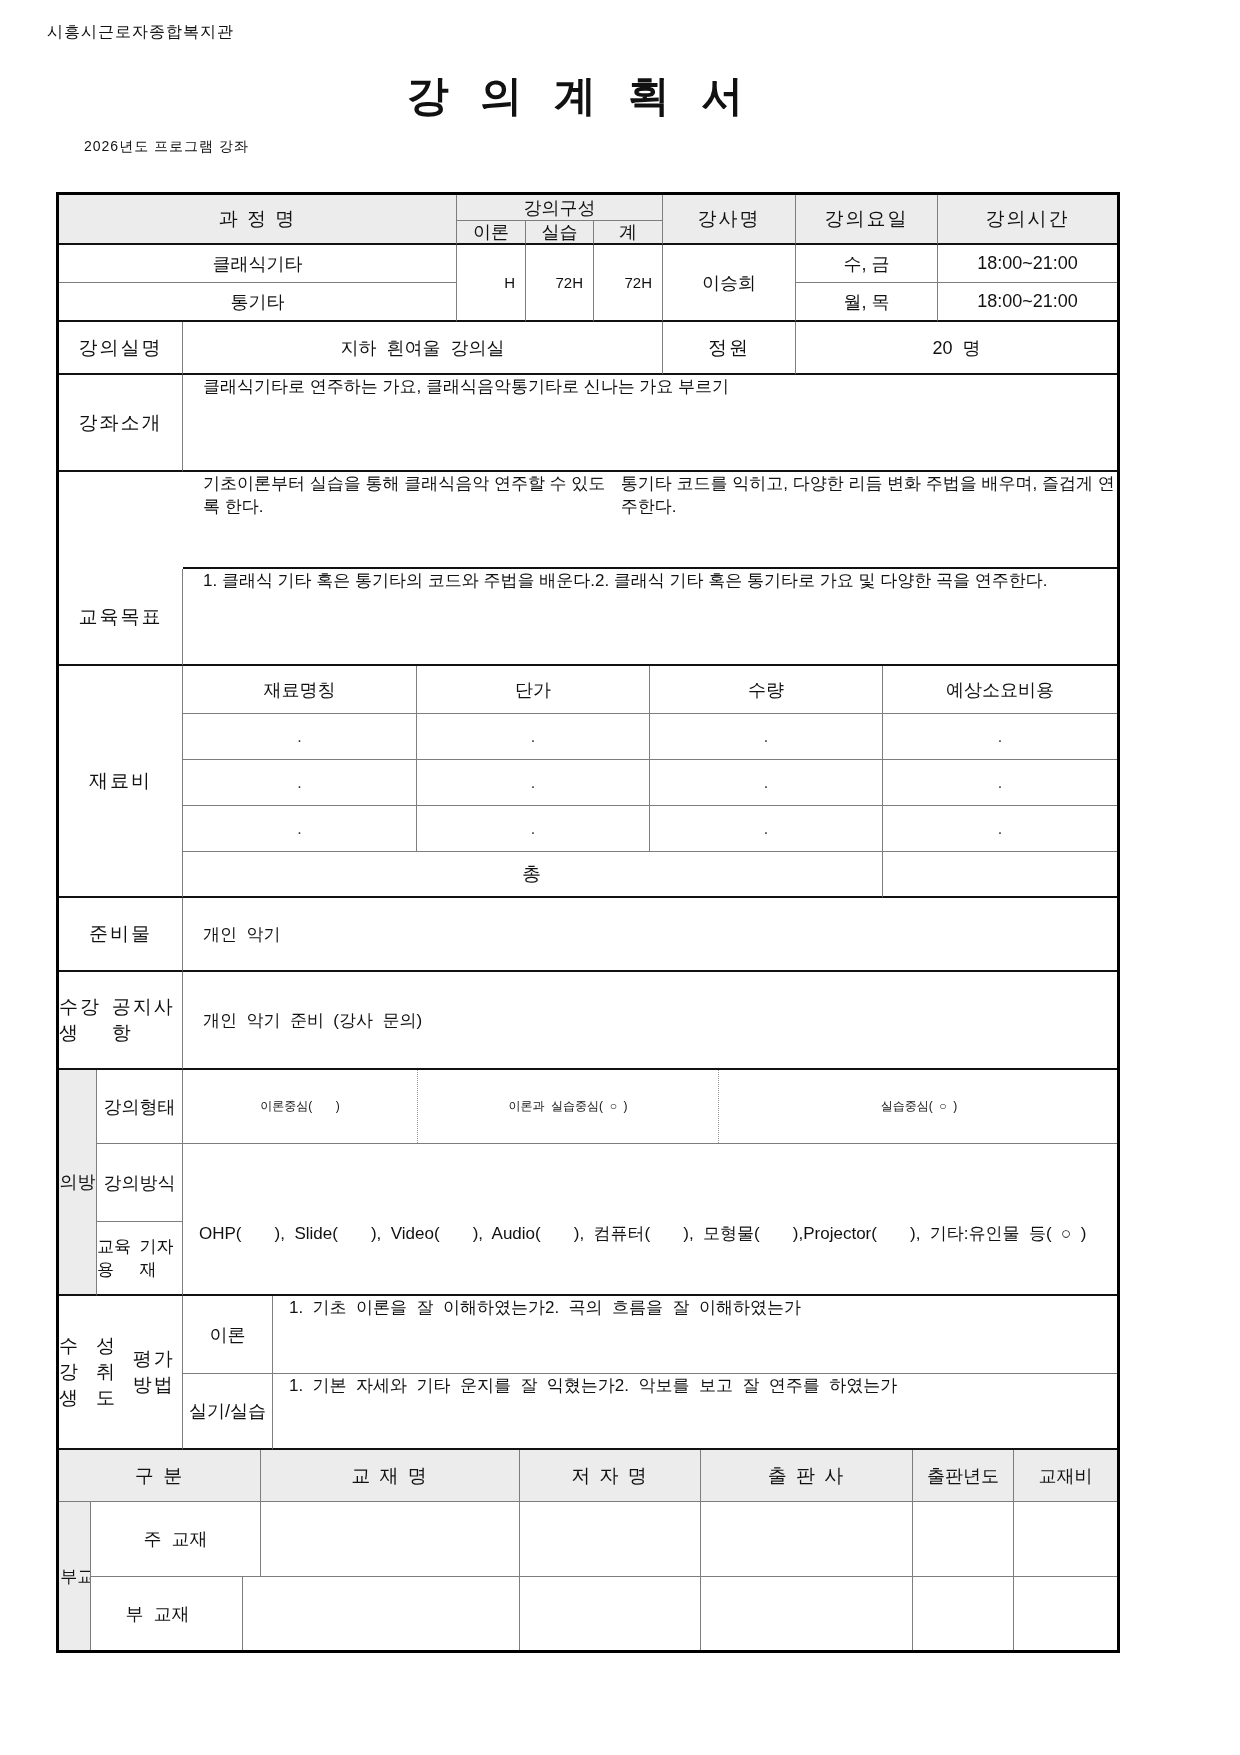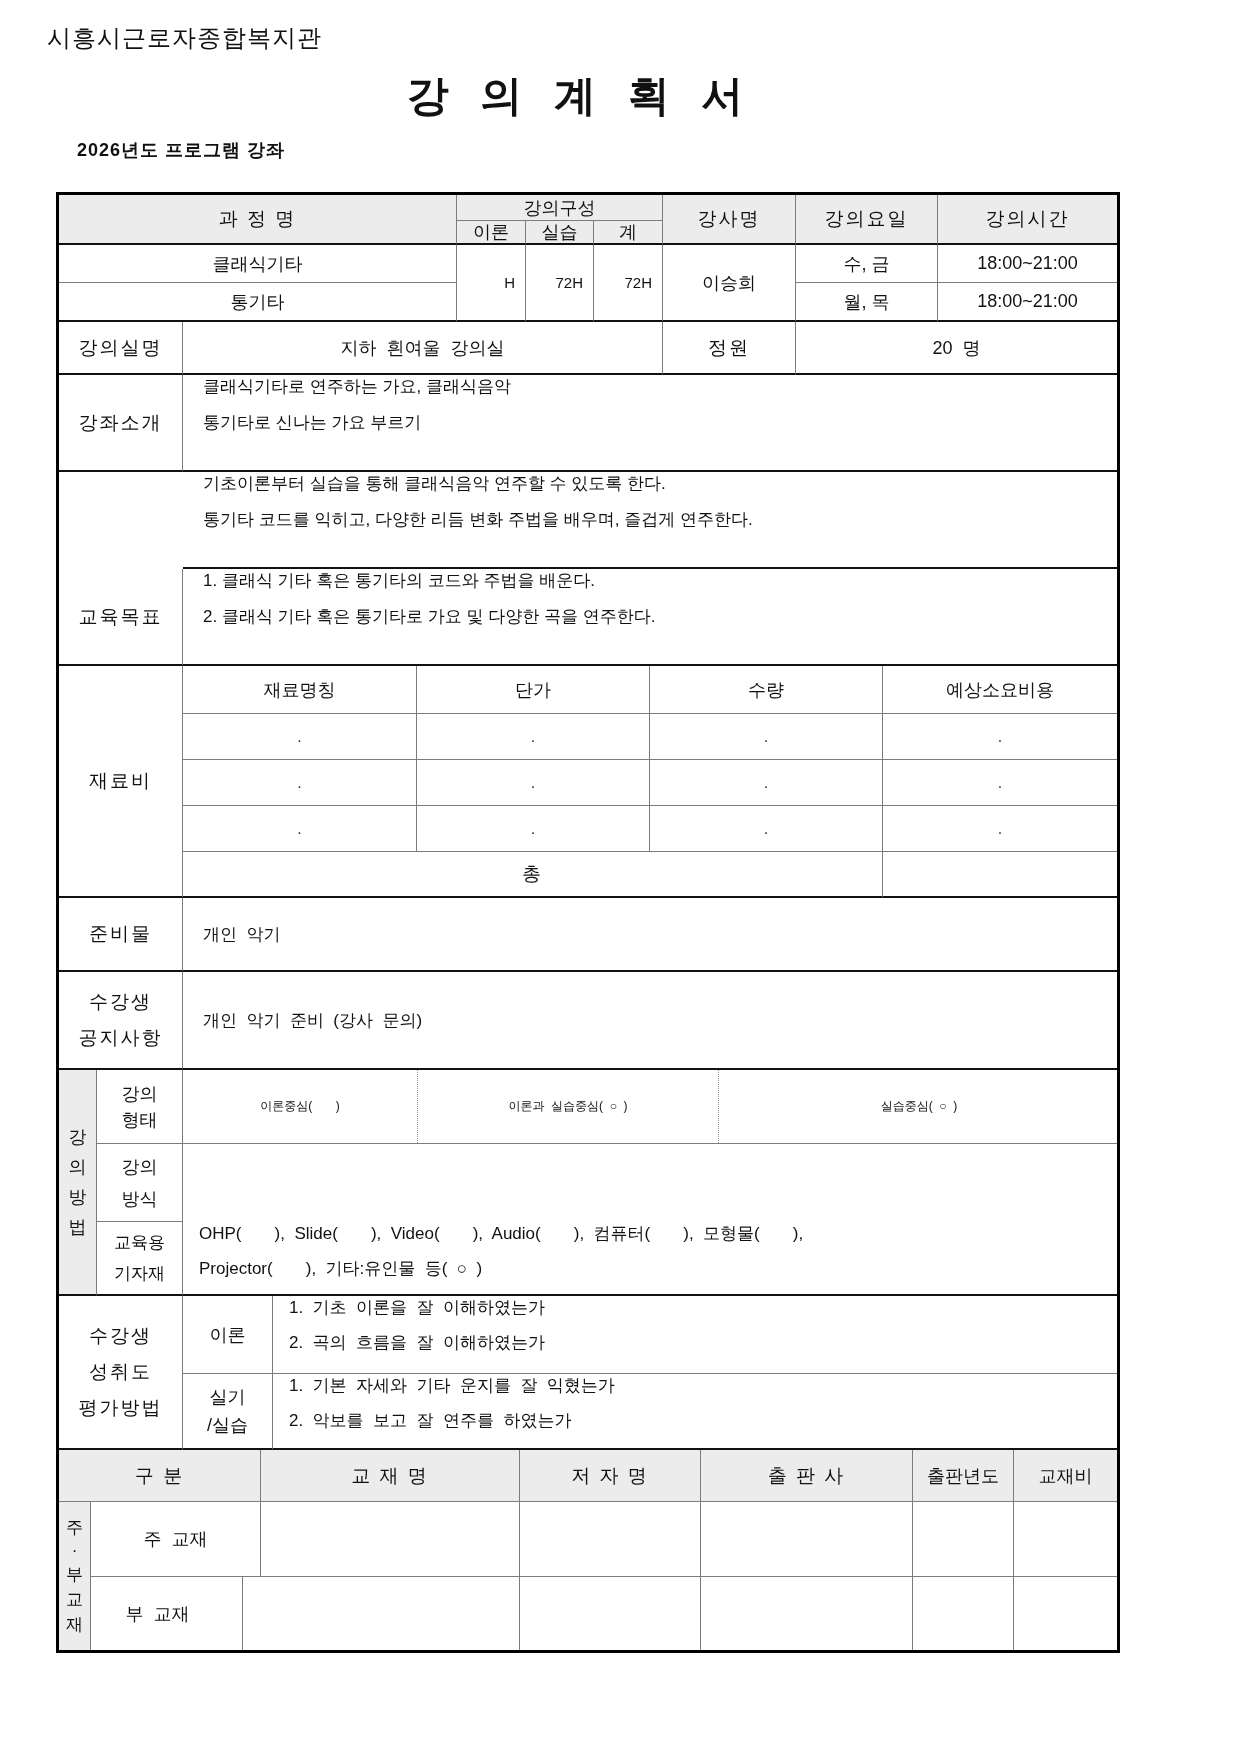--- a/index.html
+++ b/index.html
@@ -1,32 +1,32 @@
 <!DOCTYPE html>
 <html lang="ko"><head>
 <meta charset="utf-8">
 <style>
   html,body{margin:0;padding:0;background:#fff;}
   .page{position:relative;width:1240px;height:1755px;background:#ffffff;
         font-family:"Liberation Sans","DejaVu Sans",sans-serif;color:#111;}
-  .org{position:absolute;left:47px;top:22px;font-size:24px;letter-spacing:1px;}
+  .org{position:absolute;left:47px;top:22px;font-size:16px;letter-spacing:1px;}
   .title{position:absolute;left:80px;top:68px;width:1000px;text-align:center;
          font-size:42px;font-weight:700;letter-spacing:10px;}
-  .subtitle{position:absolute;left:77px;top:138px;font-size:18px;font-weight:700;letter-spacing:1px;}
+  .subtitle{position:absolute;left:84px;top:138px;font-size:14px;font-weight:400;letter-spacing:1px;}
   .tbl{position:absolute;left:56px;top:192px;width:1064px;height:1461px;
        border:3px solid #000;box-sizing:border-box;}
   .c{position:absolute;box-sizing:border-box;border-right:1px solid #7d7d7d;border-bottom:1px solid #7d7d7d;
      display:flex;align-items:center;justify-content:center;font-size:18px;overflow:hidden;}
   .gray{background:#ececec;}
   .bb2{border-bottom:2px solid #111;}
   .nbr{border-right:none;}
   .nbb{border-bottom:none;}
   .lbl{font-size:19px;letter-spacing:2px;}
   .left{justify-content:flex-start;padding-left:20px;}
-  .col{flex-direction:column;}
+  .col{flex-direction:row;}
   .col.left{align-items:flex-start;}
   .gap{row-gap:13px;}
   .pre{white-space:pre;}
   .right{justify-content:flex-end;padding-right:10px;}
   .small{font-size:15px;}
   .body-txt{font-size:17px;}
   .vletters{row-gap:6px;font-size:18px;}
   .seg{height:100%;display:flex;align-items:center;justify-content:center;flex:none;white-space:pre;font-size:12px;}
   .seg+.seg{border-left:1px dotted #9a9a9a;}
   .dot{font-size:16px;color:#333;}

